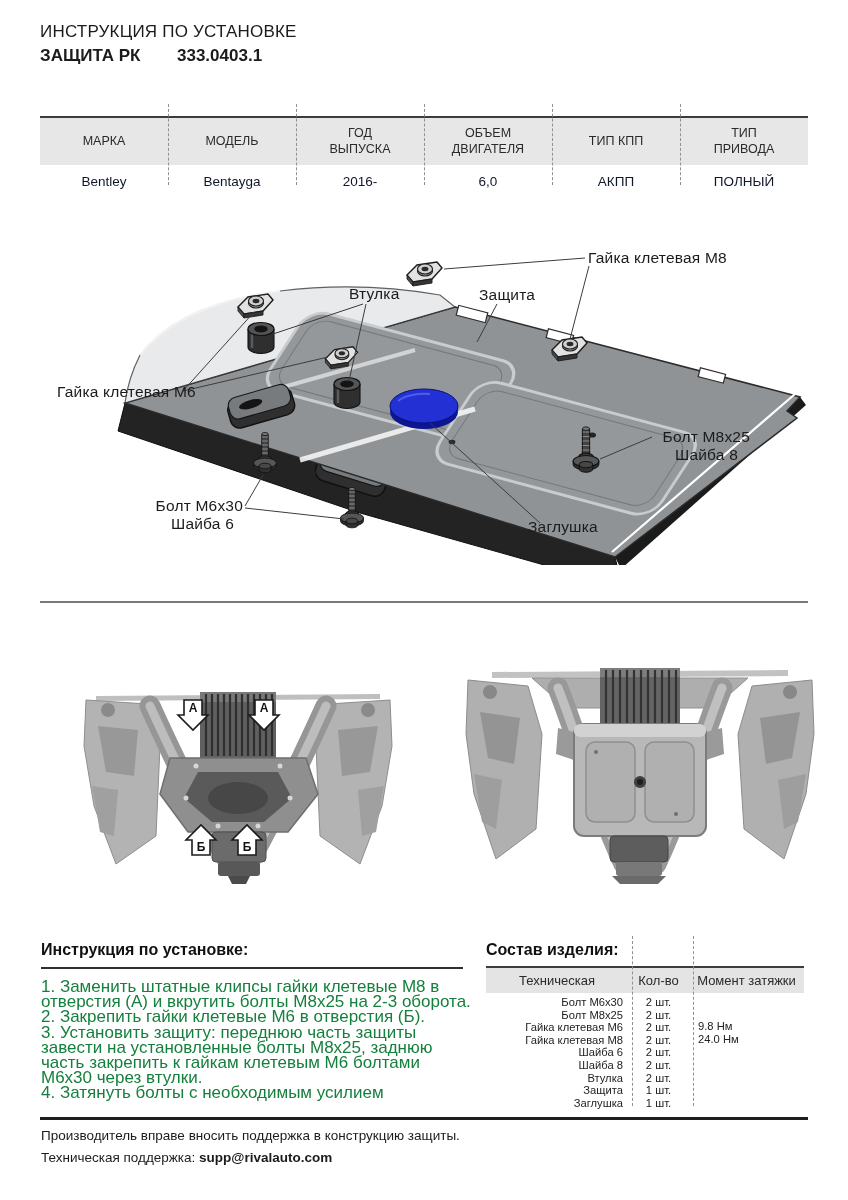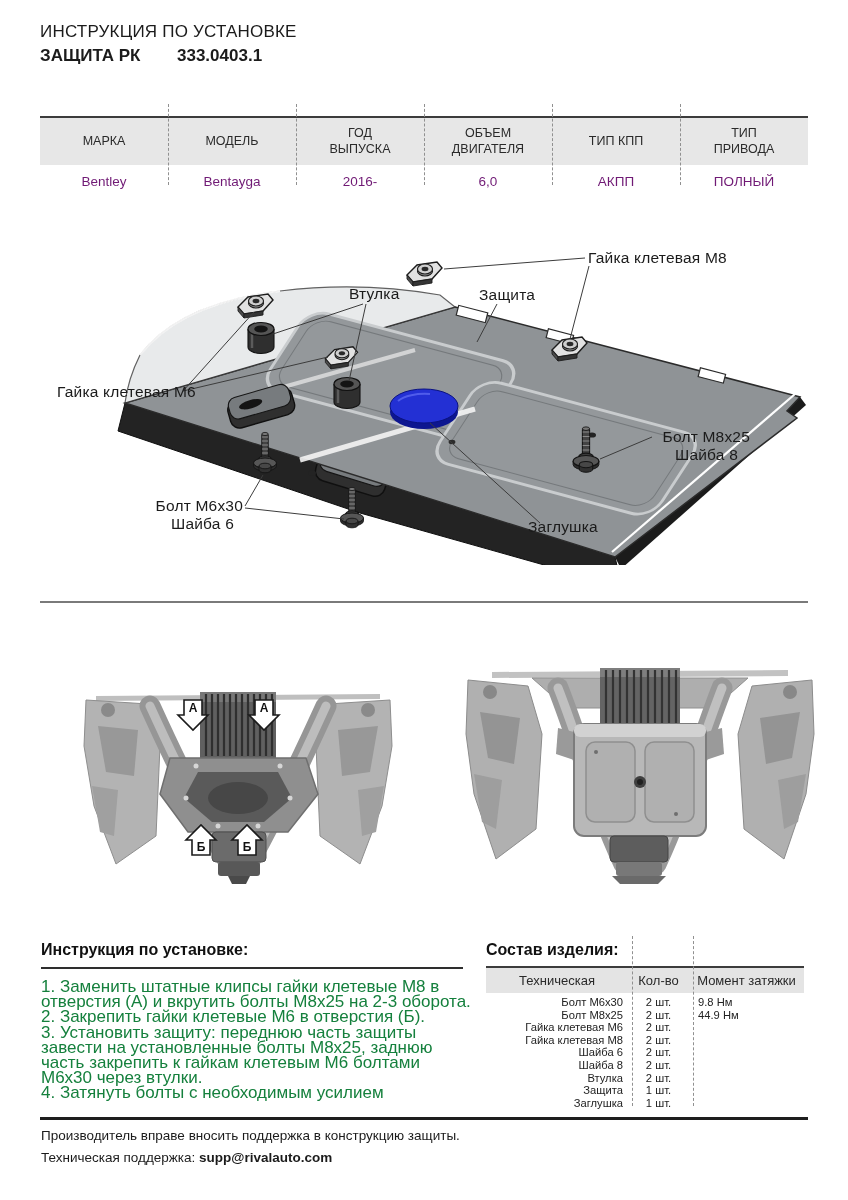--- a/index.html
+++ b/index.html
@@ -10,21 +10,21 @@
   .doc-title{font-size:17px;letter-spacing:.2px;}
   .doc-sub{font-size:17px;font-weight:bold;margin-top:4px;}
   .doc-sub .prod{display:inline-block;width:137px;}
   
   .spec{position:absolute;left:40px;top:116px;width:768px;}
   .spec-head,.spec-row{display:grid;grid-template-columns:repeat(6,128px);}
   .spec-head{border-top:2px solid #3c3c3c;background:#e7e7e7;height:47px;}
   .spec-row{height:34px;}
   .spec-head .c,.spec-row .c{display:flex;align-items:center;justify-content:center;
       text-align:center;font-size:12.5px;color:#2a2a2a;line-height:1.25;padding:0 22px;box-sizing:border-box;}
-  .spec-row .c{font-size:13.5px;color:#701a75;padding:0 6px;}
+  .spec-row .c{font-size:13.5px;color:#0f172a;padding:0 6px;}
   .vdash{position:absolute;width:0;border-left:1px dashed #909090;}
   
   .diagram{position:absolute;left:0;top:235px;}
   .dlabel{font-size:15.5px;fill:#1b1b1b;letter-spacing:.2px;}
   .callout{stroke:#3c3c3c;stroke-width:1;fill:none;}
   
   .mid-divider{position:absolute;left:40px;top:601px;width:768px;height:2px;background:#7a7a7a;}
   .foot-divider{position:absolute;left:40px;top:1117px;width:768px;height:3px;background:#1e1e1e;}
   
   .photo{position:absolute;filter:blur(0.35px);}
@@ -36,21 +36,21 @@
   .inst h3,.comp h3{font-size:16px;font-weight:bold;margin:0;color:#111;}
   .inst .rule{height:2px;background:#2e2e2e;margin:8px 0 10px 0;width:422px;}
   .inst .step{font-size:17px;line-height:15.2px;color:#15803d;}
   .comp{position:absolute;left:486px;top:941px;width:318px;}
   .comp-table{margin-top:7px;border-top:2px solid #3c3c3c;}
   .comp-head{display:grid;grid-template-columns:142px 61px 115px;background:#e4e4e4;height:25px;}
   .comp-head .c{display:flex;align-items:center;justify-content:center;font-size:13px;color:#2a2a2a;}
   .comp-row{display:grid;grid-template-columns:142px 61px 115px;height:12.6px;}
   .comp-row .n{font-size:11.2px;text-align:right;padding-right:5px;color:#222;}
   .comp-row .q{font-size:11.2px;text-align:center;color:#222;}
-  .comp-row .t{font-size:11.2px;text-align:left;padding-left:9px;color:#222;}
+  .comp-row .t{font-size:11.2px;text-align:left;padding-left:9px;color:#222;margin-top:24px;}
   .comp-rows{padding-top:3px;}
   
   .footer{position:absolute;left:41px;top:1128px;font-size:13.5px;color:#1b1b1b;}
   .footer .l2{margin-top:7px;}
   .footer .email{font-weight:bold;}
 </style>
 </head>
 <body>
 
 <div class="page">
@@ -310,21 +310,21 @@
       </div>
       <div class="comp-rows">
         <div class="comp-row">
           <div class="n">Болт М6х30</div>
           <div class="q">2 шт.</div>
           <div class="t">9.8 Нм</div>
         </div>
         <div class="comp-row">
           <div class="n">Болт М8х25</div>
           <div class="q">2 шт.</div>
-          <div class="t">44.9 Нм</div>
+          <div class="t">24.0 Нм</div>
         </div>
         <div class="comp-row">
           <div class="n">Гайка клетевая М6</div>
           <div class="q">2 шт.</div>
           <div class="t"></div>
         </div>
         <div class="comp-row">
           <div class="n">Гайка клетевая М8</div>
           <div class="q">2 шт.</div>
           <div class="t"></div>

